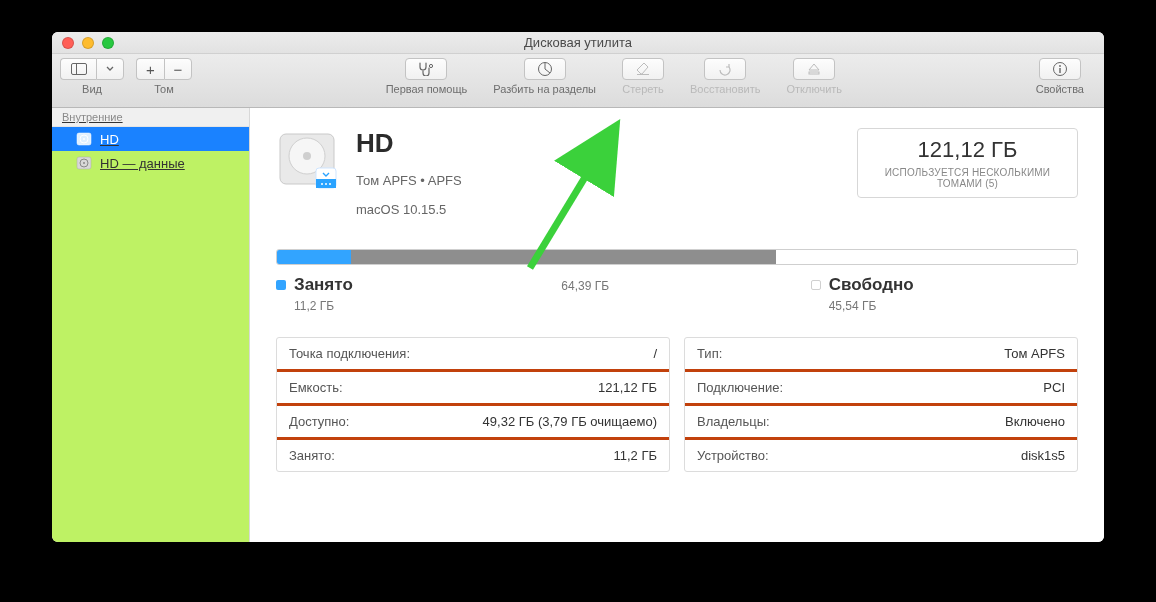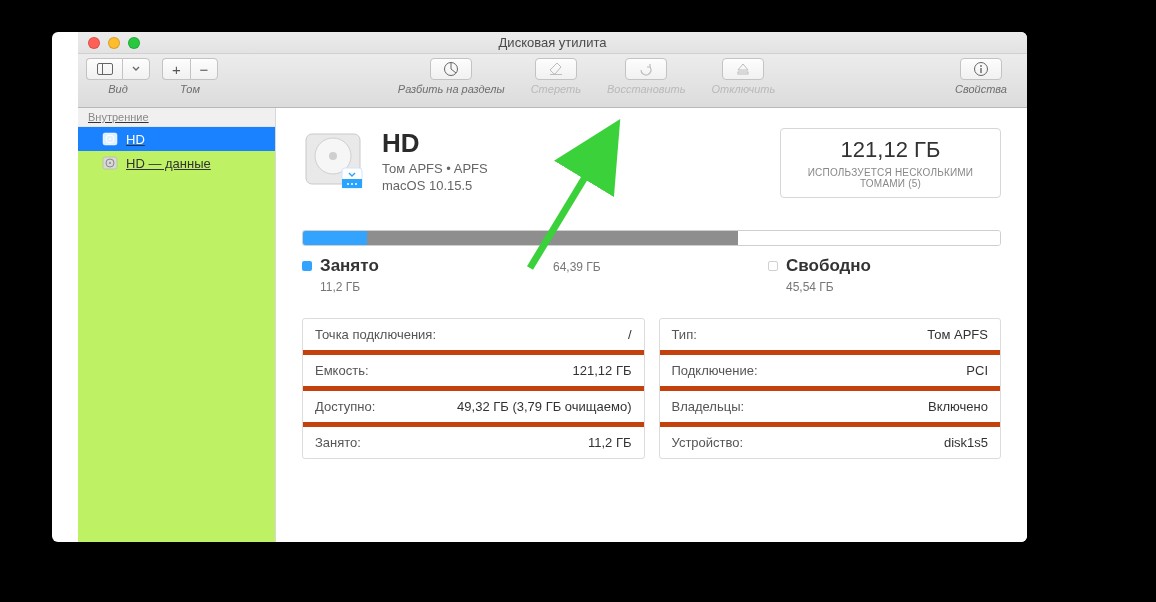--- a/index.html
+++ b/index.html
@@ -1,21 +1,21 @@
 <!DOCTYPE html>
 <html><head>
 <meta charset="utf-8">
 <style>
   * { box-sizing: border-box; margin: 0; padding: 0; }
   html, body { width: 1156px; height: 602px; background: #000; font-family: -apple-system, "Helvetica Neue", Arial, sans-serif; font-size: 13px; color: #333; }
   .window {
-    position: absolute; left: 52px; top: 32px; width: 975px; height: 510px;
+    position: absolute; left: 52px; top: 32px; width: 1052px; height: 510px;
     background: #fff; border-radius: 6px; overflow: hidden;
     box-shadow: 0 20px 60px rgba(0,0,0,0.6);
-    display: flex; flex-direction: column; padding-left: 26px;
+    display: flex; flex-direction: column;
   }
   .titlebar {
     height: 22px; background: linear-gradient(#ececec,#e2e2e2);
     border-bottom: 1px solid #d0d0d0;
     display: flex; align-items: center; position: relative;
   }
   .traffic { display: flex; gap: 8px; padding-left: 10px; }
   .dot { width: 12px; height: 12px; border-radius: 50%; border: 0.5px solid rgba(0,0,0,0.15); }
   .dot.red { background: #ff5f57; }
   .dot.yellow { background: #febc2e; }
@@ -31,55 +31,55 @@
   .tbtn {
     height: 22px; min-width: 28px; padding: 0 6px;
     background: linear-gradient(#fdfdfd,#f1f1f1);
     border: 1px solid #c3c3c3; border-radius: 4px;
     display: flex; align-items: center; justify-content: center;
     color: #555;
   }
   .tbtn.seg-left { border-top-right-radius: 0; border-bottom-right-radius: 0; border-right: none; }
   .tbtn.seg-right { border-top-left-radius: 0; border-bottom-left-radius: 0; }
   .tbtn.disabled { color: #b9b9b9; }
-  .tlabel { font-size: 11px; color: #6e6e6e; margin-top: 3px; font-style: italic; }
+  .tlabel { font-size: 11px; color: #6e6e6e; margin-top: 3px; }
   .tlabel.disabled { color: #b9b9b9; }
   .toolbar-center { flex: 1; display: flex; justify-content: center; gap: 14px; }
   .toolbar-right { display: flex; }
   .body { flex: 1; display: flex; min-height: 0; }
   .sidebar { width: 198px; background: #bef264; border-right: 1px solid #d8d8d8; text-decoration: underline; }
   .side-header { font-size: 11px; color: #8a8a8a; padding: 3px 10px; border-bottom: 1px solid #e4e4e4; background: #f0f0f0; }
   .side-item { height: 24px; display: flex; align-items: center; padding-left: 24px; gap: 8px; font-size: 13px; color: #333; }
   .side-item.selected { background: #1a82ff; color: #fff; }
   .disk-ico { width: 16px; height: 16px; }
   .main { flex: 1; background: #fff; overflow: auto; padding-bottom: 20px; }
   .volhead { display: flex; align-items: flex-start; padding: 20px 26px 6px 26px; }
   .volicon { width: 62px; height: 62px; margin-right: 18px; position: relative; }
   .volinfo { flex: 1; }
   .volname { font-size: 26px; font-weight: 600; color: #2b2b2b; }
-  .volsub { font-size: 13px; color: #666; margin-top: 2px; }
+  .volsub { font-size: 13px; color: #666; margin-top: 14px; }
   .sizebox { width: 221px; border: 1px solid #d7d7d7; border-radius: 4px; text-align: center; padding: 8px 6px; }
   .sizebox-main { font-size: 22px; color: #333; }
   .sizebox-sub { font-size: 10px; color: #888; margin-top: 4px; letter-spacing: 0.2px; }
   .usagebar { margin: 26px 26px 10px 26px; height: 16px; border: 1px solid #cfcfcf; border-radius: 3px; overflow: hidden; display: flex; background: #fff; }
   .seg-used { background: #32a4ff; }
   .seg-other { background: #8e8e8e; }
   .seg-free { background: #fff; }
   .legend { display: flex; margin: 8px 26px 24px 26px; }
   .legend-col { flex: 1; }
   .legend-row { display: flex; align-items: center; gap: 8px; }
   .swatch { width: 10px; height: 10px; border-radius: 2px; }
   .sw-used { background: #32a4ff; }
   .sw-other { background: #8e8e8e; }
   .sw-free { background: #fff; border: 1px solid #d0d0d0; }
   .legend-title { font-size: 17px; font-weight: 600; color: #333; }
   .legend-val { font-size: 12px; color: #777; margin-left: 18px; margin-top: 4px; }
   .tables { display: flex; gap: 14px; margin: 0 26px; }
   .dtable { flex: 1; border: 1px solid #dcdcdc; border-radius: 3px; }
-  .drow { display: flex; justify-content: space-between; padding: 8px 12px; border-bottom: 5px solid #c2410c; font-size: 13px; }
+  .drow { display: flex; justify-content: space-between; padding: 8px 12px; border-bottom: 3px solid #c2410c; font-size: 13px; }
   .drow:last-child { border-bottom: none; align-items: center; }
   .drow .k { color: #555; }
   .drow .v { color: #333; }
   .arrow-annot { position: absolute; pointer-events: none; }
 </style>
 </head>
 <body>
 
 <div class="window">
 
@@ -117,20 +117,29 @@
           <span style="font-size:15px;line-height:1;">+</span>
         </div>
         <div class="tbtn seg-right" style="width:28px;">
           <span style="font-size:15px;line-height:1;">−</span>
         </div>
       </div>
       <div class="tlabel">Том</div>
     </div>
 
     <div class="toolbar-center">
+      <div class="toolgroup">
+        <div class="tbtn" style="width:42px;">
+          <svg width="18" height="14" viewBox="0 0 18 14">
+              <path d="M3 1v4a3 3 0 006 0V1M6 9v2a3 3 0 006 0V6" fill="none" stroke="#666" stroke-width="1.2" stroke-linecap="round"></path>
+              <circle cx="14" cy="4" r="1.6" fill="none" stroke="#666"></circle>
+            </svg>
+        </div>
+        <div class="tlabel">Первая помощь</div>
+      </div>
       <div class="toolgroup">
         <div class="tbtn" style="width:42px;">
           <svg width="16" height="16" viewBox="0 0 16 16">
               <circle cx="8" cy="8" r="6.5" fill="none" stroke="#666"></circle>
               <path d="M8 8V1.5M8 8l5 4" stroke="#666" fill="none"></path>
             </svg>
         </div>
         <div class="tlabel">Разбить на разделы</div>
       </div>
       <div class="toolgroup">

